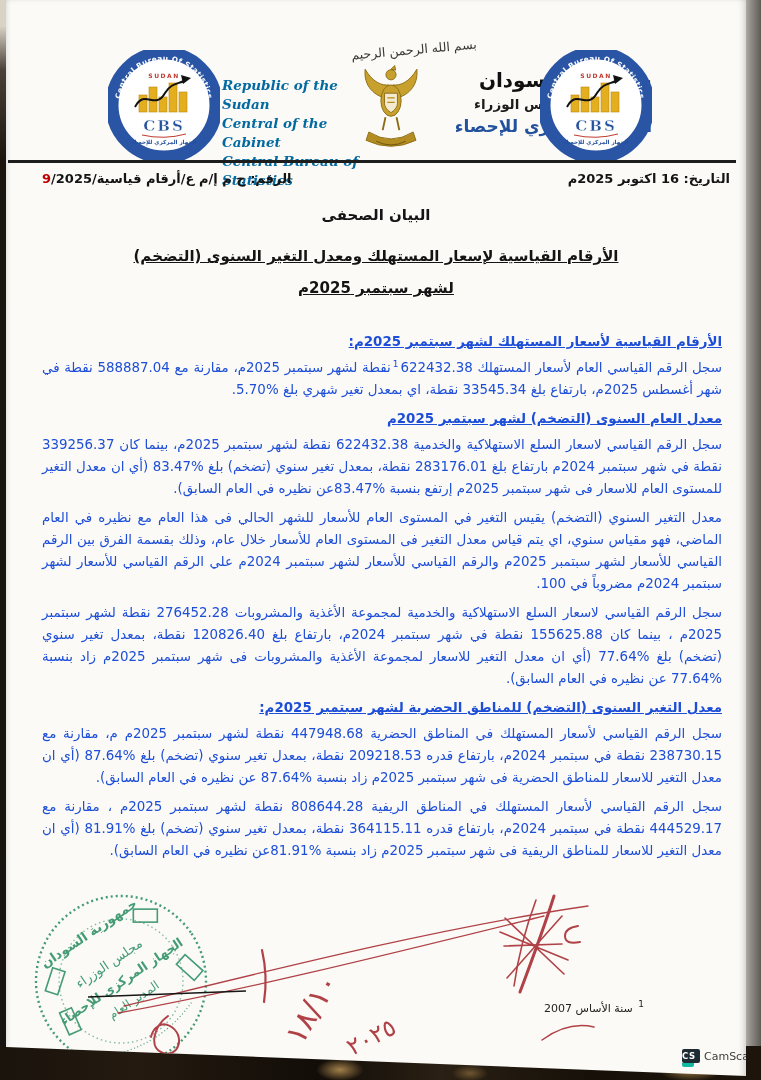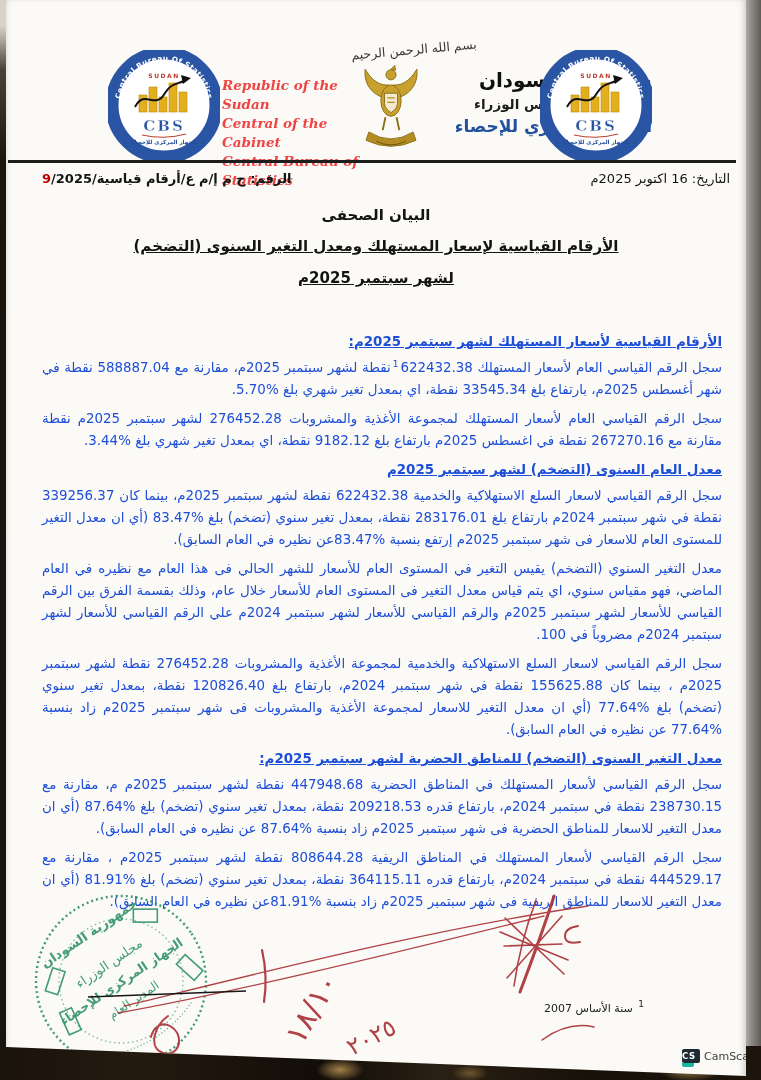--- a/index.html
+++ b/index.html
@@ -22,35 +22,35 @@
   
   .page{position:absolute;left:6px;top:0;width:740px;height:1080px;
     background:#fbfaf6;color:#141414;
     clip-path:polygon(0 0,740px 0,740px 1076px,0 1047px);
     box-shadow:inset -5px 0 9px -5px rgba(0,0,0,.28), inset 4px 0 7px -5px rgba(0,0,0,.22);}
   
   .logo{position:absolute;top:50px;}
   .logo.l{left:102px;} .logo.r{left:534px;}
   .english{position:absolute;left:216px;top:76px;width:140px;
     font-family:"DejaVu Serif",serif;font-style:italic;font-weight:bold;
-    font-size:13.5px;line-height:19px;color:#ef4444;}
+    font-size:13.5px;line-height:19px;color:#0369a1;}
   .bismillah{position:absolute;left:318px;top:42px;width:180px;text-align:center;
     transform:rotate(-5deg);font-size:12.5px;color:#3a3733;direction:rtl;}
   .arabic{position:absolute;right:94px;top:68px;width:230px;direction:rtl;text-align:right;}
   .arabic .a1{font-size:20px;font-weight:bold;color:#101010;margin-bottom:4px;}
   .arabic .a2{font-size:13.5px;font-weight:bold;color:#1c1c1c;margin-bottom:4px;}
   .arabic .a3{font-size:17px;font-weight:bold;color:#24519e;}
   .rule{position:absolute;left:2px;right:10px;top:160px;height:3px;background:#1d1d1d;}
   
-  .date{position:absolute;right:16px;top:171px;direction:rtl;font-size:13px;font-weight:normal;}
+  .date{position:absolute;right:16px;top:171px;direction:rtl;font-size:13px;font-weight:bold;}
   .ref{position:absolute;left:36px;top:171px;direction:rtl;display:flex;font-size:13px;font-weight:bold;}
   .ref .red{color:#c00000;}
   
   .title{position:absolute;left:0;right:0;top:206px;text-align:center;direction:rtl;}
-  .title .t1{font-size:15px;font-weight:bold;margin-bottom:13px;}
+  .title .t1{font-size:15px;font-weight:bold;margin-bottom:23px;}
   .title .t2,.title .t3{font-size:15px;font-weight:bold;text-decoration:underline;margin-bottom:14px;}
   
   .content{position:absolute;top:326px;right:24px;left:36px;direction:rtl;
     text-align:justify;font-size:13.4px;line-height:22px;color:#1d4ed8;}
   .sec-h{font-weight:bold;text-decoration:underline;margin:5px 0 4px;}
   .content p{margin:0 0 7px;}
   sup.fn{display:inline-block;font-size:9px;vertical-align:super;line-height:0;margin:0 2px;}
   
   .footnote{position:absolute;right:100px;top:1002px;direction:rtl;font-size:11px;color:#222;}
   
@@ -164,21 +164,20 @@
 
   <div class="title">
     <div class="t1">البيان الصحفى</div>
     <div class="t2">الأرقام القياسية لإسعار المستهلك ومعدل التغير السنوى (التضخم)</div>
     <div class="t3">لشهر سبتمبر 2025م</div>
   </div>
 
   <div class="content">
     <div class="sec-h">الأرقام القياسية لأسعار المستهلك لشهر سبتمبر 2025م:</div>
     <p><span>سجل الرقم القياسي العام لأسعار المستهلك 622432.38</span><sup class="fn">1</sup><span>نقطة لشهر سبتمبر 2025م، مقارنة مع 588887.04 نقطة في شهر أغسطس 2025م، بارتفاع بلغ 33545.34 نقطة، اي بمعدل تغير شهري بلغ %5.70.</span></p>
-    <p>سجل الرقم القياسي العام لأسعار المستهلك لمجموعة الأغذية والمشروبات 276452.28 لشهر سبتمبر 2025م نقطة مقارنة مع 267270.16 نقطة في اغسطس 2025م بارتفاع بلغ 9182.12 نقطة، اي بمعدل تغير شهري بلغ %3.44.</p>
 
     <div class="sec-h">معدل العام السنوى (التضخم) لشهر سبتمبر 2025م</div>
     <p>سجل الرقم القياسي لاسعار السلع الاستهلاكية والخدمية 622432.38 نقطة لشهر سبتمبر 2025م، بينما كان 339256.37 نقطة في شهر سبتمبر 2024م بارتفاع بلغ 283176.01 نقطة، بمعدل تغير سنوي (تضخم) بلغ %83.47 (أي ان معدل التغير للمستوى العام للاسعار فى شهر سبتمبر 2025م إرتفع بنسبة %83.47عن نظيره في العام السابق).</p>
     <p>معدل التغير السنوي (التضخم) يقيس التغير في المستوى العام للأسعار للشهر الحالي فى هذا العام مع نظيره في العام الماضي، فهو مقياس سنوي، اي يتم قياس معدل التغير فى المستوى العام للأسعار خلال عام، وذلك بقسمة الفرق بين الرقم القياسي للأسعار لشهر سبتمبر 2025م والرقم القياسي للأسعار لشهر سبتمبر 2024م علي الرقم القياسي للأسعار لشهر سبتمبر 2024م مضروباً في 100.</p>
     <p>سجل الرقم القياسي لاسعار السلع الاستهلاكية والخدمية لمجموعة الأغذية والمشروبات 276452.28 نقطة لشهر سبتمبر 2025م ، بينما كان 155625.88 نقطة في شهر سبتمبر 2024م، بارتفاع بلغ 120826.40 نقطة، بمعدل تغير سنوي (تضخم) بلغ %77.64 (أي ان معدل التغير للاسعار لمجموعة الأغذية والمشروبات فى شهر سبتمبر 2025م زاد بنسبة %77.64 عن نظيره في العام السابق).</p>
 
     <div class="sec-h">معدل التغير السنوى (التضخم) للمناطق الحضرية لشهر سبتمبر 2025م:</div>
     <p>سجل الرقم القياسي لأسعار المستهلك في المناطق الحضرية 447948.68 نقطة لشهر سبتمبر 2025م م، مقارنة مع 238730.15 نقطة في سبتمبر 2024م، بارتفاع قدره 209218.53 نقطة، بمعدل تغير سنوي (تضخم) بلغ %87.64 (أي ان معدل التغير للاسعار للمناطق الحضرية فى شهر سبتمبر 2025م زاد بنسبة %87.64 عن نظيره في العام السابق).</p>
 
     <p>سجل الرقم القياسي لأسعار المستهلك في المناطق الريفية 808644.28 نقطة لشهر سبتمبر 2025م ، مقارنة مع 444529.17 نقطة في سبتمبر 2024م، بارتفاع قدره 364115.11 نقطة، بمعدل تغير سنوي (تضخم) بلغ %81.91 (أي ان معدل التغير للاسعار للمناطق الريفية فى شهر سبتمبر 2025م زاد بنسبة %81.91عن نظيره في العام السابق).</p>

